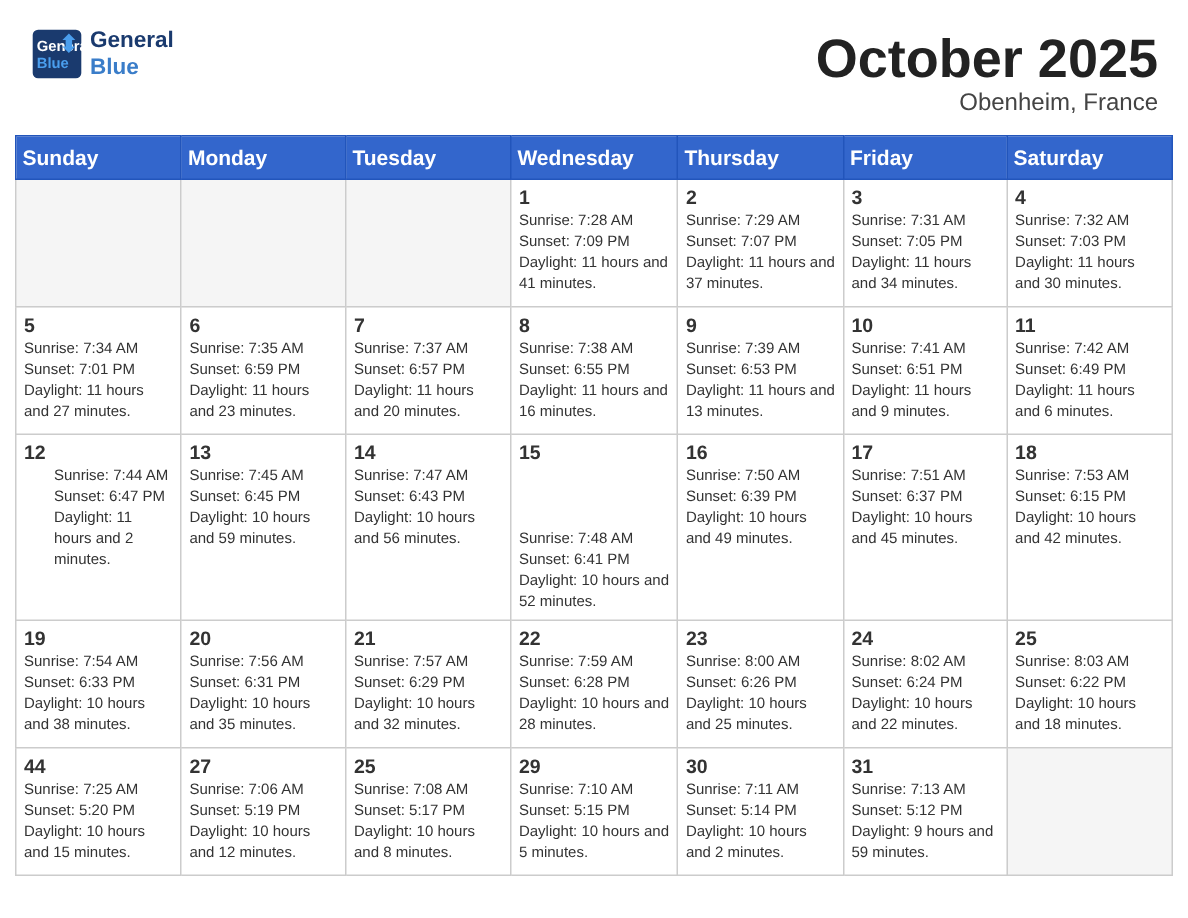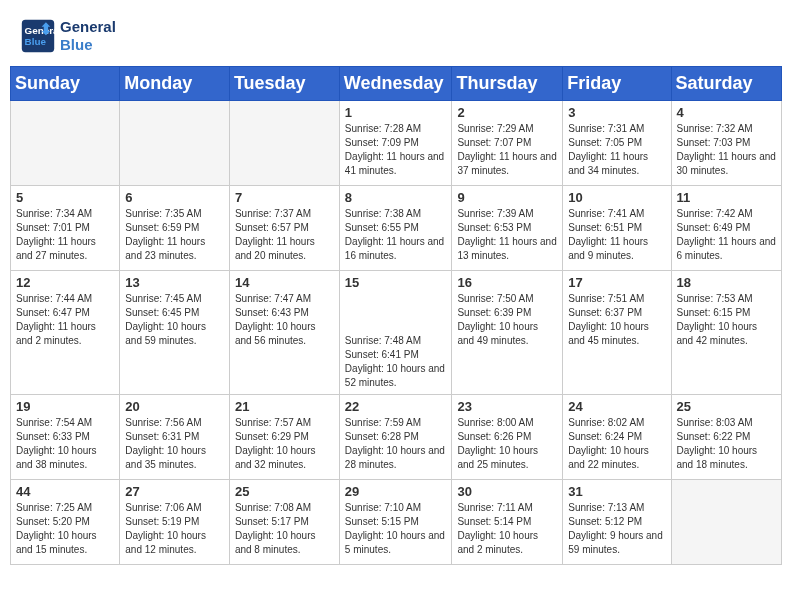--- a/index.html
+++ b/index.html
@@ -39,21 +39,21 @@
       color: #444;
     }
     .calendar {
       width: 100%;
       border-collapse: collapse;
       border: 1px solid #ccc;
     }
     .calendar th {
       background-color: #3366cc;
       color: #fff;
-      font-size: 18px;
+      font-size: 14px;
       font-weight: bold;
       padding: 6px 4px;
       text-align: left;
       border: 1px solid #2255bb;
     }
     .calendar td {
       vertical-align: top;
       border: 1px solid #ccc;
       padding: 4px 5px;
       font-size: 10.5px;
@@ -88,20 +88,24 @@
       <rect x="2" y="2" width="36" height="36" rx="4" fill="#1a3a6e"></rect>
       <text x="5" y="18" font-size="11" font-weight="bold" fill="white" font-family="Arial">General</text>
       <text x="5" y="30" font-size="11" font-weight="bold" fill="#4a9eee" font-family="Arial">Blue</text>
       <polygon points="30,8 38,16 34,16 34,24 38,24 30,32 22,24 26,24 26,16 22,16" fill="#4a9eee" transform="translate(0,-6) scale(0.6) translate(18,10)"></polygon>
     </svg>
     <div>
       <div style="font-size:15px;font-weight:bold;color:#1a3a6e;line-height:1.2;">General</div>
       <div style="font-size:15px;font-weight:bold;color:#3a7dc9;line-height:1.2;">Blue</div>
     </div>
   </div>
+  <div class="title-area">
+    <div class="month-title">October 2025</div>
+    <div class="location-title">Obenheim, France</div>
+  </div>
 </div>
 
 <table class="calendar">
   <thead>
     <tr>
     <th>Sunday</th>
         <th>Monday</th>
         <th>Tuesday</th>
         <th>Wednesday</th>
         <th>Thursday</th>
@@ -179,21 +183,21 @@
         <td>
           <div class="day-number">11</div>
           <div class="day-info" style="white-space: pre-line;">Sunrise: 7:42 AM
 Sunset: 6:49 PM
 Daylight: 11 hours and 6 minutes.</div>
         </td>
       </tr>
       <tr class="week-row">
         <td>
           <div class="day-number">12</div>
-          <div class="day-info" style="white-space: pre-line;">Sunrise: 7:44 AM
+          <div class="day-info" style="white-space: pre-line; margin-left: 20px;">Sunrise: 7:44 AM
 Sunset: 6:47 PM
 Daylight: 11 hours and 2 minutes.</div>
         </td>
         <td>
           <div class="day-number">13</div>
           <div class="day-info" style="white-space: pre-line;">Sunrise: 7:45 AM
 Sunset: 6:45 PM
 Daylight: 10 hours and 59 minutes.</div>
         </td>
         <td>

